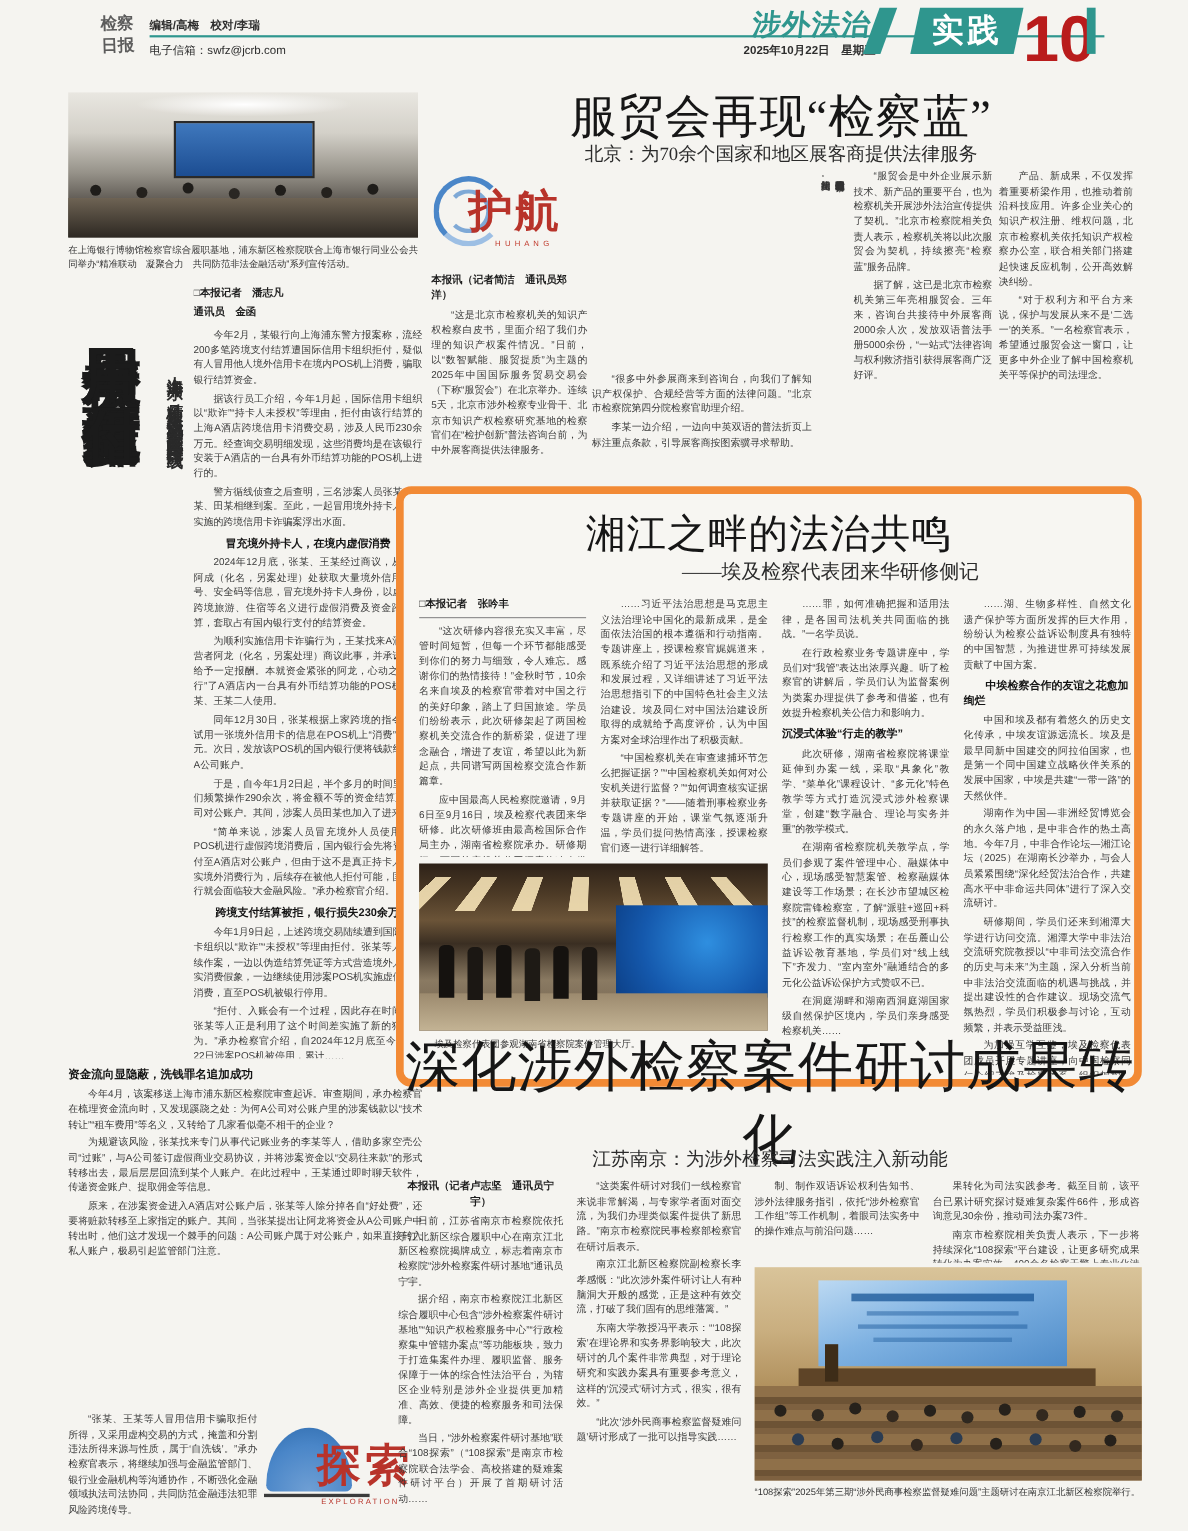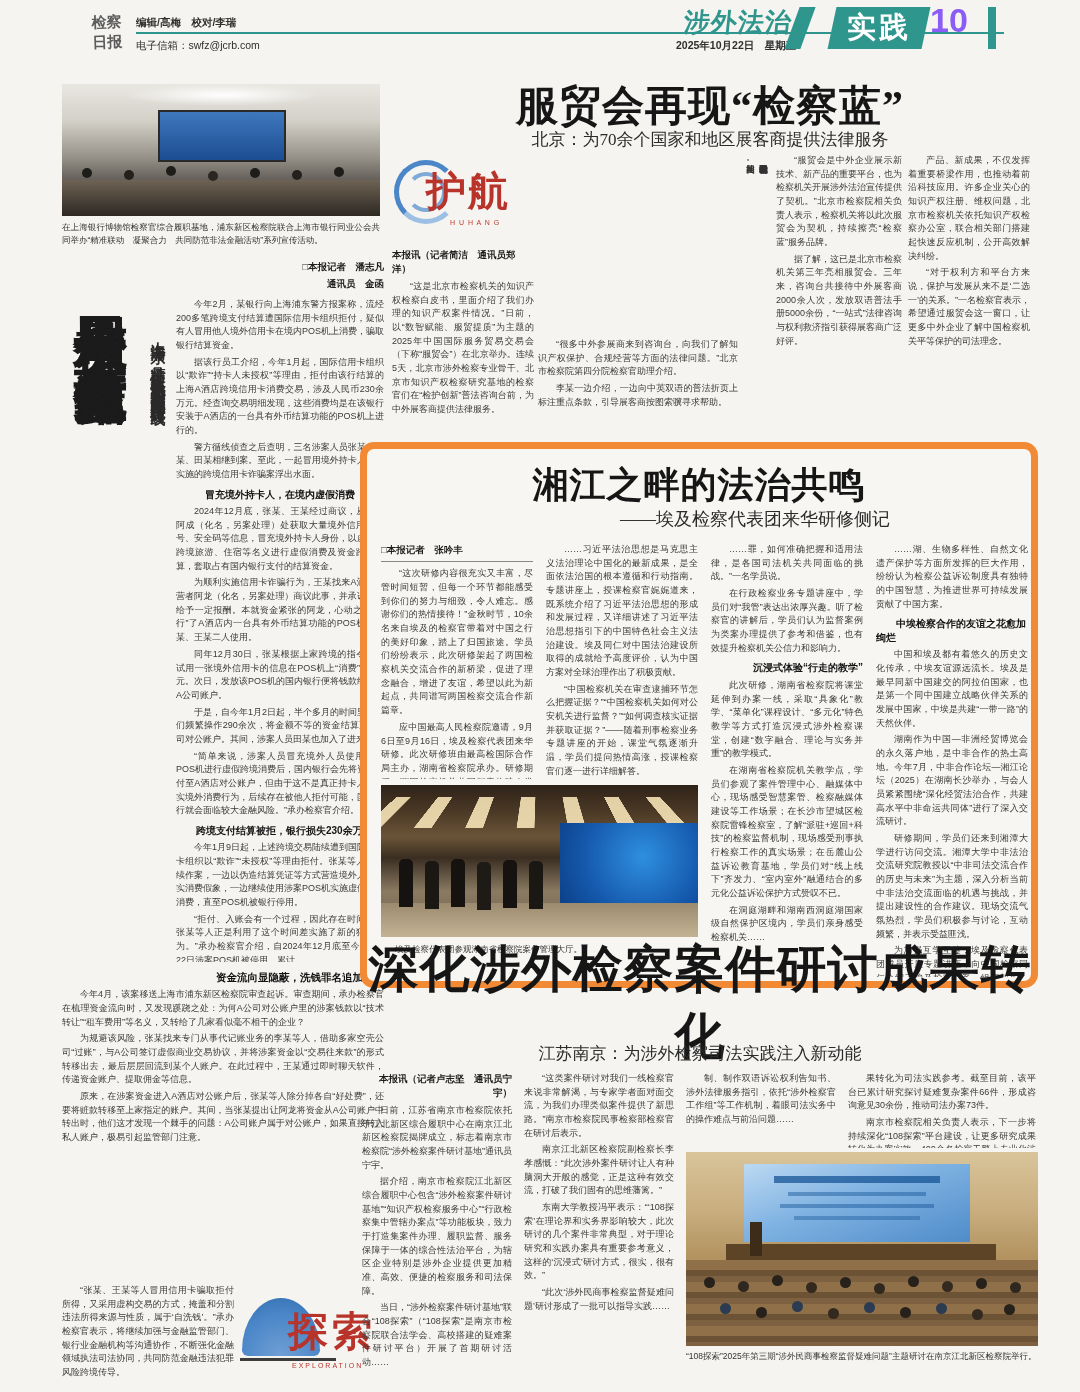--- a/index.html
+++ b/index.html
@@ -3,27 +3,27 @@
 <meta charset="utf-8">
 <style>
   *{margin:0;padding:0;box-sizing:border-box}
   html,body{background:#e7e6e2}
   body{font-family:"Liberation Sans",sans-serif}
   #page{position:relative;width:1080px;height:1392px;margin:0 auto;background:#f5f4f0;overflow:hidden}
   .abs{position:absolute}
   .serif{font-family:"Liberation Serif",serif}
   .col{position:absolute;overflow:hidden;text-align:justify;font-size:9px;line-height:1.52;color:#3a3a3a;font-family:"Liberation Sans",sans-serif}
   .col p{text-indent:2em;margin-bottom:3px}
-  .col .sub{font-weight:bold;color:#141414;text-align:right;text-indent:0;font-size:10px;margin:6px 0 4px;line-height:1.35}
+  .col .sub{font-weight:bold;color:#141414;text-align:left;text-indent:0;font-size:10px;margin:6px 0 4px;line-height:1.35}
   .col .sub-left{text-align:left}
-  .byline{font-weight:bold;color:#1d1d1d;text-align:right;text-indent:0 !important;font-size:9.5px}
+  .byline{font-weight:bold;color:#1d1d1d;text-align:left;text-indent:0 !important;font-size:9.5px}
   .vtext{writing-mode:vertical-rl;text-orientation:upright}
   .photo{position:absolute;overflow:hidden}
   .caption{position:absolute;overflow:hidden;font-size:8.5px;line-height:1.55;color:#333;text-align:justify}
-  .headline{position:absolute;text-align:center;font-family:"Liberation Serif",serif;font-weight:bold;color:#161616;letter-spacing:1px}
+  .headline{position:absolute;text-align:center;font-family:"Liberation Serif",serif;font-weight:normal;color:#161616;letter-spacing:1px}
   .subhead-line{position:absolute;text-align:center;color:#222;font-family:"Liberation Serif",serif}
 </style>
 </head>
 <body>
 
 <div id="page">
 
   <div class="abs" style="left:0;top:0;width:1080px;height:70px">
     <div class="abs serif" style="left:92px;top:13px;width:36px;height:46px;font-size:15px;font-weight:bold;color:#5c5c5c;line-height:1.3;transform:rotate(-2deg)">
       <span style="display:block;width:34px;word-break:break-all">检察日报</span>
@@ -31,21 +31,21 @@
     <div class="abs" style="left:136px;top:16px;font-size:10.5px;color:#2e2e2e;font-weight:bold">编辑/高梅　校对/李瑞</div>
     <div class="abs" style="left:136px;top:32px;width:868px;height:2px;background:#2f968e"></div>
     <div class="abs" style="left:136px;top:39px;font-size:10.5px;color:#2e2e2e">电子信箱：swfz@jcrb.com</div>
 
     <div class="abs serif" style="left:684px;top:5px;font-size:26px;font-weight:900;color:#2f968e;transform:skewX(-6deg);letter-spacing:1px">涉外法治</div>
     <div class="abs" style="left:676px;top:39px;font-size:10.5px;color:#2e2e2e;font-weight:bold">2025年10月22日　星期三</div>
     <div class="abs" style="left:792px;top:7px;width:16px;height:42px;background:#2f968e;transform:skewX(-20deg)"></div>
     <div class="abs" style="left:832px;top:7px;width:94px;height:42px;background:#2f968e;transform:skewX(-12deg);display:flex;align-items:center;justify-content:center">
       <span class="serif" style="color:#fff;font-size:29px;font-weight:900;transform:skewX(12deg);letter-spacing:3px">实践</span>
     </div>
-    <div class="abs" style="left:930px;top:1px;font-size:34px;font-weight:900;color:#8b5cf6;font-family:'Liberation Sans',sans-serif">10</div>
+    <div class="abs" style="left:930px;top:1px;font-size:59px;font-weight:900;color:#b91c1c;font-family:'Liberation Sans',sans-serif">10</div>
     <div class="abs" style="left:988px;top:7px;width:8px;height:42px;background:#2f968e"></div>
   </div>
 
   <div class="photo" style="left:62px;top:84px;width:318px;height:132px;background:linear-gradient(180deg,#e9e7e1 0%,#d3d0c8 28%,#97938a 55%,#55504a 78%,#39352f 100%)">
     <div class="abs" style="left:96px;top:26px;width:128px;height:52px;background:linear-gradient(180deg,#3f78bd,#1c4d92);border:2px solid #2a2a2a"></div>
     <div class="abs" style="left:60px;top:0;width:200px;height:22px;background:radial-gradient(ellipse at center,#ffffff 0%,rgba(255,255,255,0) 70%)"></div>
     <div class="abs" style="left:0;top:96px;width:318px;height:36px;background:linear-gradient(180deg,#6e6354,#2d2822)"></div>
     <div class="abs" style="left:20px;top:84px;width:10px;height:10px;border-radius:50%;background:#1f1d1a;box-shadow:42px 2px 0 #24211d,84px -2px 0 #1f1d1a,126px 3px 0 #2a2723,168px 0 0 #1f1d1a,210px 2px 0 #24211d,252px -1px 0 #1f1d1a"></div>
   </div>
   <div class="caption" style="left:62px;top:221px;width:318px;height:42px">在上海银行博物馆检察官综合履职基地，浦东新区检察院联合上海市银行同业公会共同举办“精准联动　凝聚合力　共同防范非法金融活动”系列宣传活动。</div>
@@ -163,21 +163,21 @@
       <div style="position:absolute;left:0;bottom:0;width:317px;height:34px;background:linear-gradient(180deg,#9c8a6e,#c3b394)"></div>
       <div style="position:absolute;left:18px;top:74px;width:14px;height:48px;background:#15120f;border-radius:5px 5px 0 0;box-shadow:26px 2px 0 #1b1713,52px 0 0 #15120f,78px 3px 0 #1e1a15,104px 1px 0 #15120f,130px 2px 0 #1b1713"></div>
     </div>
     <div class="caption" style="left:28px;top:494px;width:300px;height:28px;text-align:left">埃及检察代表团参观湖南省检察院案件管理大厅。</div>
   </div>
 
   <div class="headline" style="left:360px;top:936px;width:680px;font-size:50px">深化涉外检察案件研讨成果转化</div>
   <div class="subhead-line" style="left:360px;top:1042px;width:680px;font-size:17px;color:#2b2b2b">江苏南京：为涉外检察司法实践注入新动能</div>
 
   <div class="col" style="left:362px;top:1072px;width:150px;height:316px">
-    <p class="byline" style="text-align:right;text-indent:0">本报讯（记者卢志坚　通讯员宁宇）</p>
+    <p class="byline" style="text-align:center;text-indent:0">本报讯（记者卢志坚　通讯员宁宇）</p>
     <p>日前，江苏省南京市检察院依托于江北新区综合履职中心在南京江北新区检察院揭牌成立，标志着南京市检察院“涉外检察案件研讨基地”通讯员宁宇。</p>
     <p>据介绍，南京市检察院江北新区综合履职中心包含“涉外检察案件研讨基地”“知识产权检察服务中心”“行政检察集中管辖办案点”等功能板块，致力于打造集案件办理、履职监督、服务保障于一体的综合性法治平台，为辖区企业特别是涉外企业提供更加精准、高效、便捷的检察服务和司法保障。</p>
     <p>当日，“涉外检察案件研讨基地”联合“108探索”（“108探索”是南京市检察院联合法学会、高校搭建的疑难案件研讨平台）开展了首期研讨活动……</p>
   </div>
   <div class="col" style="left:524px;top:1072px;width:150px;height:316px">
     <p>“这类案件研讨对我们一线检察官来说非常解渴，与专家学者面对面交流，为我们办理类似案件提供了新思路。”南京市检察院民事检察部检察官在研讨后表示。</p>
     <p>南京江北新区检察院副检察长李孝感慨：“此次涉外案件研讨让人有种脑洞大开般的感觉，正是这种有效交流，打破了我们固有的思维藩篱。”</p>
     <p>东南大学教授冯平表示：“‘108探索’在理论界和实务界影响较大，此次研讨的几个案件非常典型，对于理论研究和实践办案具有重要参考意义，这样的‘沉浸式’研讨方式，很实，很有效。”</p>
     <p>“此次‘涉外民商事检察监督疑难问题’研讨形成了一批可以指导实践……</p>
   </div>

